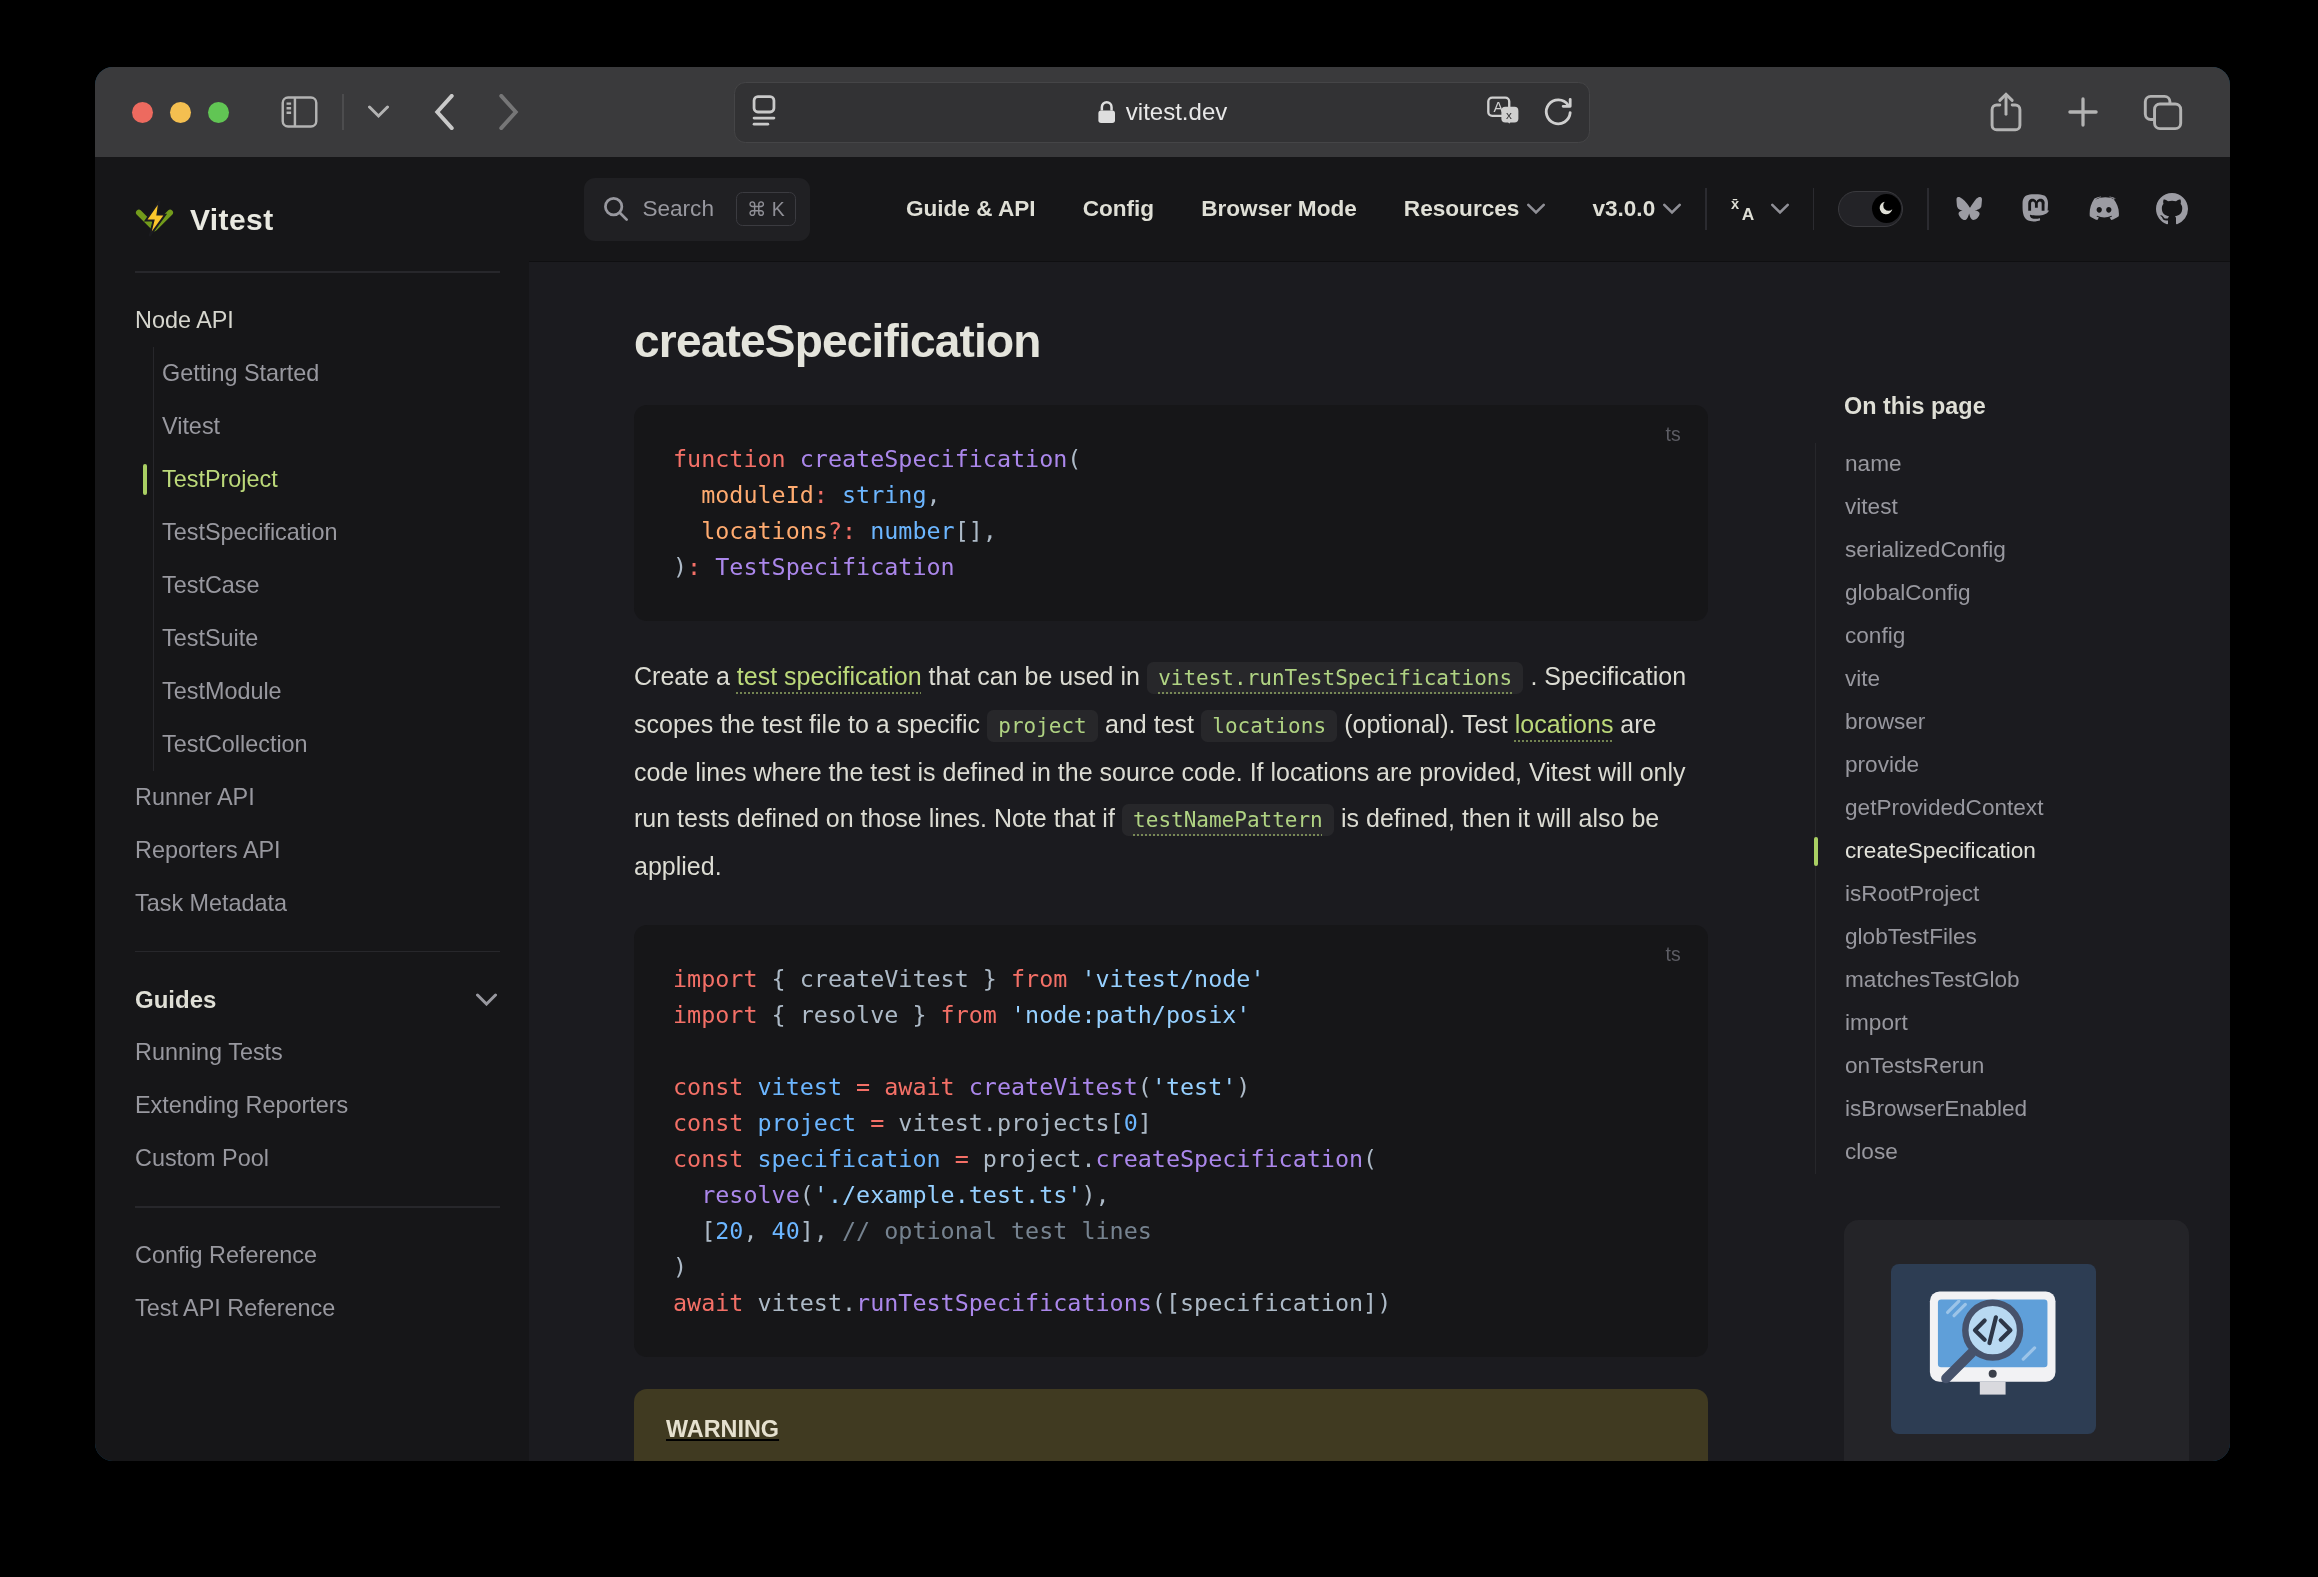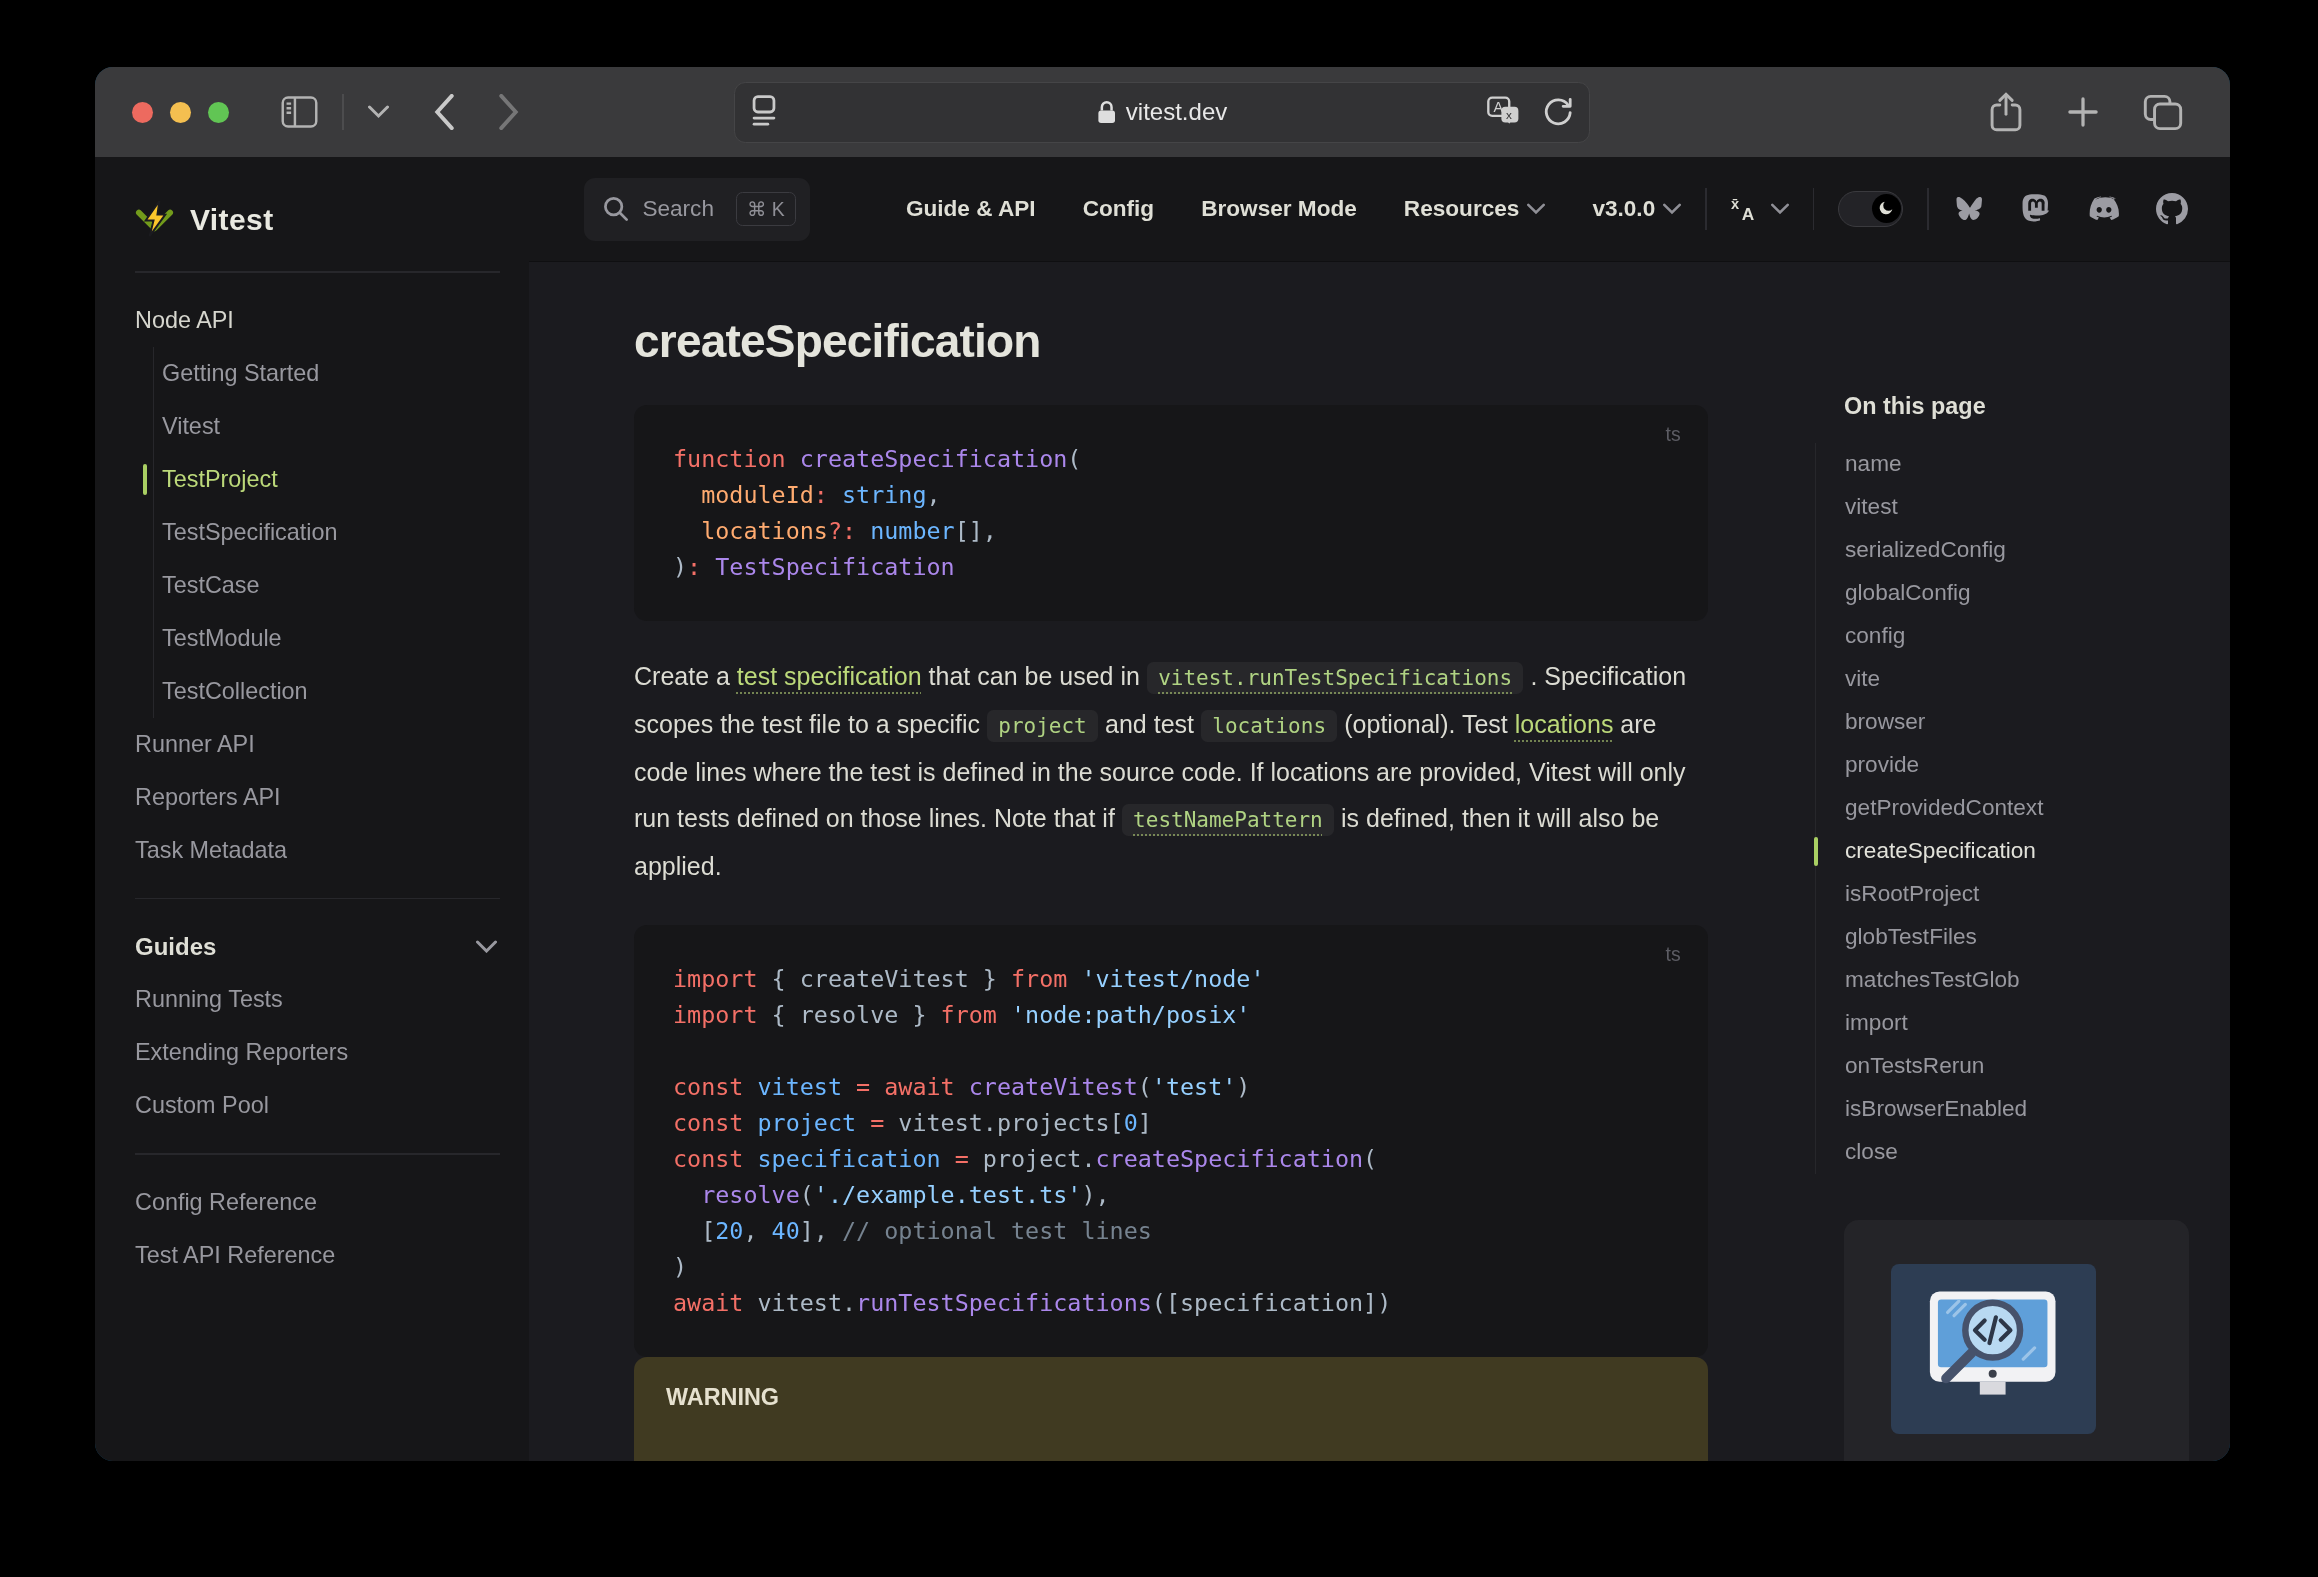--- a/index.html
+++ b/index.html
@@ -73,21 +73,21 @@
   .tk{color:#f47067;} .tf{color:#ab87eb;} .tp{color:#ffab70;} .tb{color:#6cb6ff;}
   .ts{color:#96d0ff;} .tx{color:#adbac7;} .tc{color:#768390;}
   .para { margin-top:32px; font-size:25px; line-height:46px; color:#dcdcd3; }
   .grn-link { color:#bcd97a; text-decoration:underline dotted rgba(188,217,122,.55);
               text-decoration-thickness:1.6px; text-underline-offset:7.3px; }
   .icode { font-family:"DejaVu Sans Mono","Liberation Mono",monospace; font-size:21px; color:#b0d383;
            background:rgba(101,101,101,.17); border-radius:6.5px; padding:4px 11.3px; }
   .icode.lnk { text-decoration:underline dotted rgba(188,217,122,.55); text-decoration-thickness:1.6px;
                text-underline-offset:6.5px; }
   .codeblock.second { margin-top:36px; }
-  .warning { background:#403a21; border-radius:13px; padding:27.4px 32px 48px 32px; }
+  .warning { margin-top:32px; background:#403a21; border-radius:13px; padding:27.4px 32px 48px 32px;text-decoration:underline; }
   .warn-title { font-size:23.4px; font-weight:700; color:#e6e1cf; margin-bottom:19.4px; }
 
   
   .toc { position:absolute; left:1720px; top:326px; width:379px; }
   .toc-title { font-size:23.4px; font-weight:700; color:#dfdfd6; padding-left:29px; margin-bottom:22.6px; }
   .toc-list { border-left:1.6px solid #27272b; }
   .toc-item { position:relative; display:flex; align-items:center; height:43px; padding-left:29px;
               font-size:22.6px; color:#98989f; }
   .toc-item.active { color:#e2e2da; }
   .toc-item.active::before { content:''; position:absolute; left:-1.6px; top:7.3px; width:4px; height:29px;
@@ -221,20 +221,23 @@
         </div>
       <div class="sb-sub">
           <span>TestSpecification</span>
         </div>
     </div>
     <div class="sb-subwrap">
       <div class="sb-sub">
           <span>TestCase</span>
         </div>
       <div class="sb-sub">
+          <span>TestSuite</span>
+        </div>
+      <div class="sb-sub">
           <span>TestModule</span>
         </div>
       <div class="sb-sub">
           <span>TestCollection</span>
         </div>
     </div>
     <div class="sb-link">
         <span>Runner API</span>
       </div>
     <div class="sb-link">

